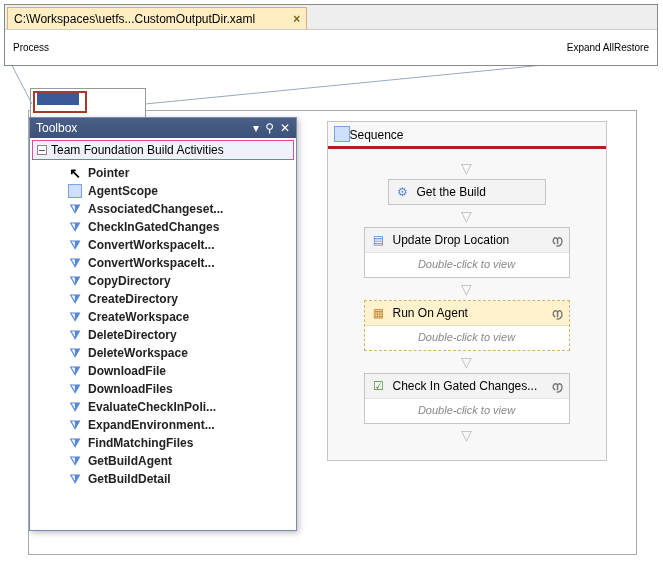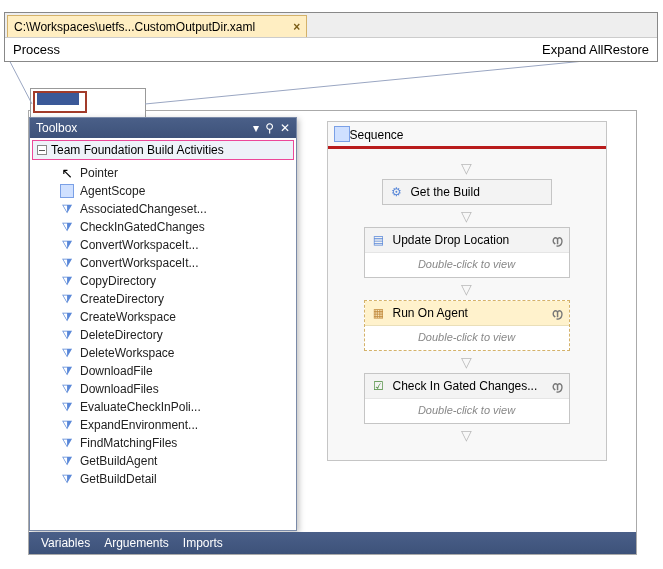--- a/index.html
+++ b/index.html
@@ -8,21 +8,21 @@
     font-size: 12px;
     background: #fff;
     width: 663px;
     height: 569px;
     position: relative;
     overflow: hidden;
   }
   
   .callout {
     position: absolute;
-    top: 12px; left: 4px;
+    top: 4px; left: 4px;
     width: 654px;
     border: 1px solid #888;
     background: #fff;
     z-index: 5;
   }
   .tabstrip {
     background: #eee;
     height: 24px;
     display: flex;
     align-items: flex-end;
@@ -37,23 +37,23 @@
     align-items: center;
     padding: 0 6px;
     font-size: 12px;
     gap: 38px;
   }
   .tab .x { color: #7a5d17; font-weight: bold; cursor: pointer; }
   .barrow {
     display: flex;
     justify-content: space-between;
     align-items: center;
-    padding: 4px 8px;
+    padding: 12px 8px;
     border-top: 1px solid #ccc;
-    font-size: 13px;
+    font-size: 10px;
   }
   .barrow .right { display: flex; gap: 0; }
   
   .lines svg { position: absolute; top: 54px; left: 0; width: 663px; height: 70px; z-index: 4; pointer-events:none;}
   
   .thumb {
     position: absolute;
     top: 88px; left: 30px;
     width: 116px; height: 44px;
     border: 1px solid #999;
@@ -115,21 +115,22 @@
     background: #eef2f9;
     border: 1px solid #ec4899;
     margin: 2px;
     padding: 2px 4px;
     font-size: 12px;
     display:flex; align-items:center; gap:4px;
   }
   .toolbox-list {
     flex:1;
     overflow:hidden;
-    padding: 2px 0;
+    padding: 2px 8px;
+    font-weight: bold;
   }
   .tb-item {
     display:flex;
     align-items:center;
     gap:6px;
     padding: 2px 6px 2px 30px;
     font-size: 12px;
     color:#222;
     cursor: grab;
   }
@@ -170,21 +171,21 @@
   .arrow {
     color:#b8b8b8;
     font-size:14px;
     margin: 3px 0;
   }
   .node {
     width: 206px;
     border:1px solid #c5c5c5;
     background:#fff;
   }
-  .node.small { width: 170px; border:1px solid #c5c5c5; }
+  .node.small { width: 158px; border:1px solid #c5c5c5; }
   .node-head {
     display:flex; align-items:center; gap:6px;
     padding: 4px 6px;
     background:#f3f3f3;
     border-bottom:1px solid #e5e5e5;
   }
   .node-head.nohint { border-bottom:none; }
   .node-head .ico { width:16px;height:16px;display:flex;align-items:center;justify-content:center;}
   .node-head .chev { margin-left:auto; color:#777; font-weight:bold; }
   .node-hint {
@@ -389,18 +390,13 @@
             </div>
             <div class="node-hint">Double-click to view</div>
           </div>
 
           <div class="arrow">▽</div>
         </div>
       </div>
     </div>
 
   </div>
-  <div class="bottom-tabs">
-    <span>Variables</span>
-    <span>Arguements</span>
-    <span>Imports</span>
-  </div>
 </div>
 
 </body></html>

